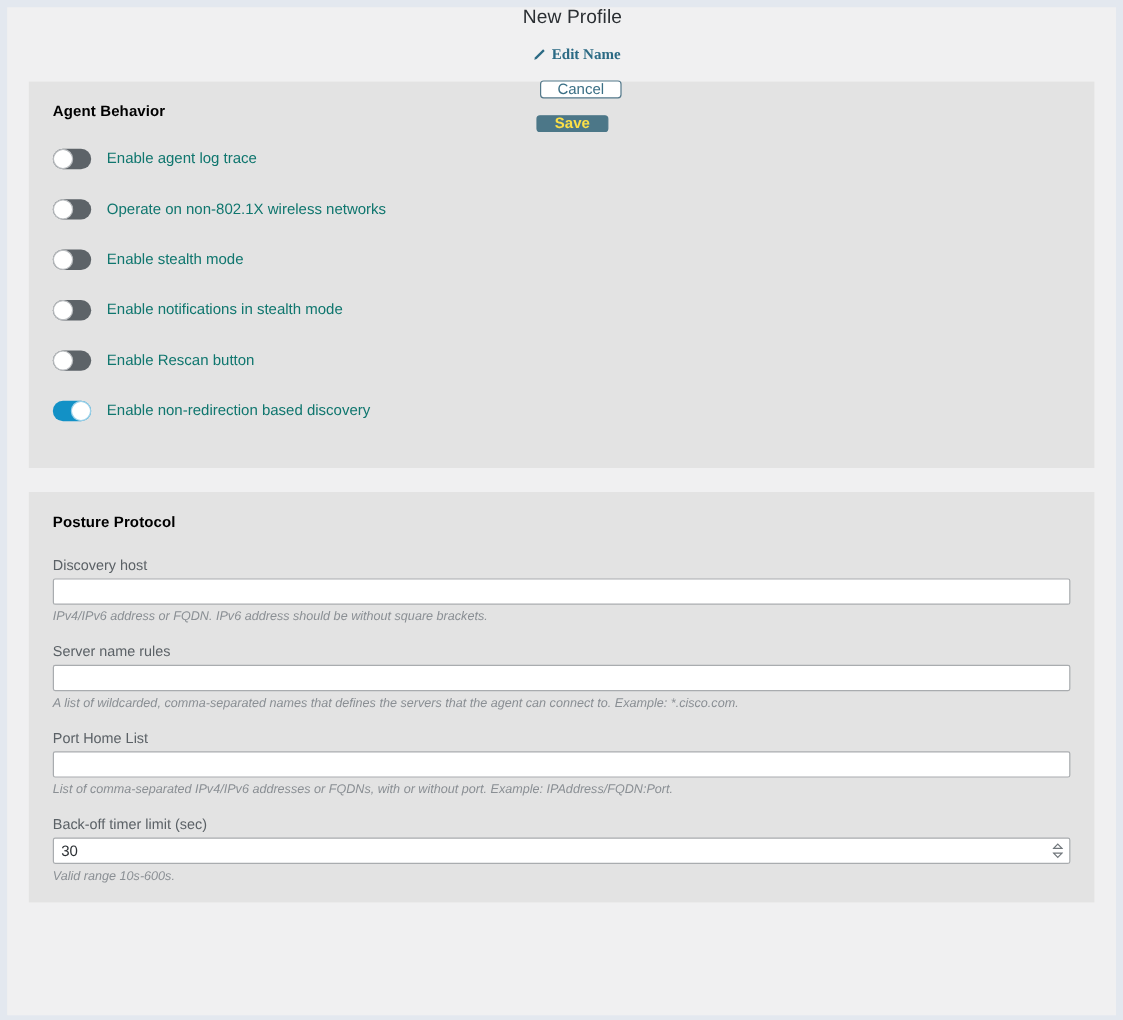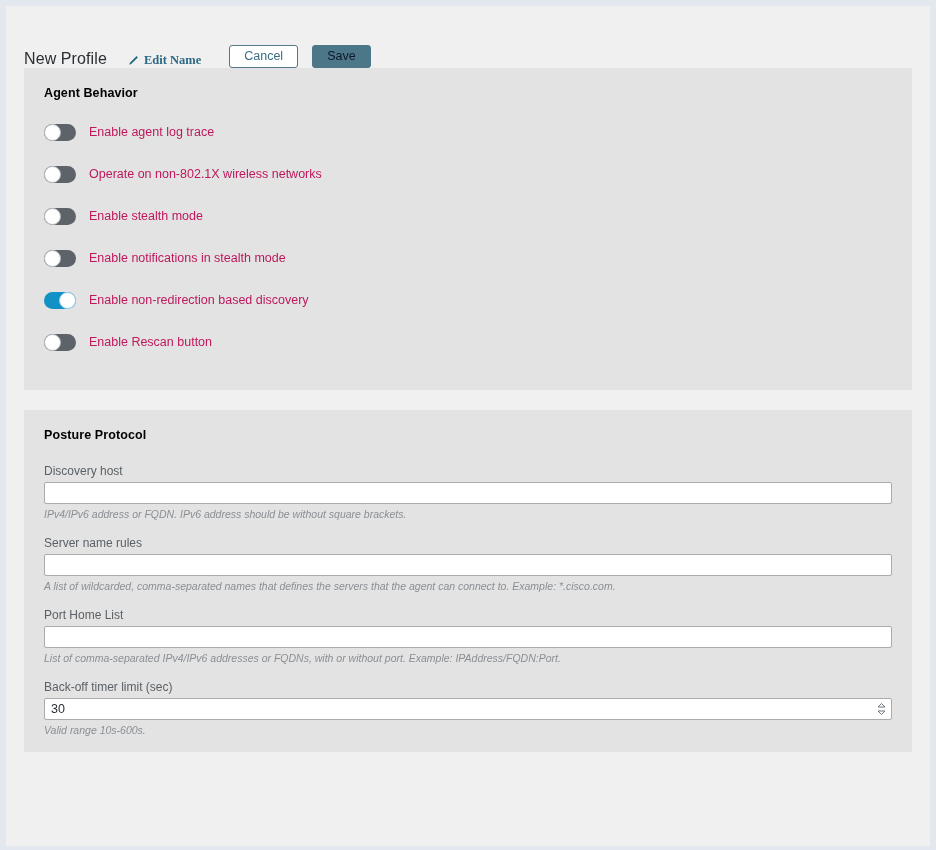--- a/index.html
+++ b/index.html
@@ -26,24 +26,25 @@
     background: #f0f0f1;
     border-left: 6px solid #e3e8ef;
     border-right: 6px solid #e3e8ef;
     border-top: 6px solid #e3e8ef;
     border-bottom: 4px solid #e3e8ef;
   }
 
   
   .header {
     display: flex;
-    align-items: flex-end;
+    align-items: center;
     gap: 14px;
     padding: 0 0 0 18px;
     height: 62px;
+    flex-direction: column;
   }
   .page-title {
     font-size: 16px;
     color: #2b2f33;
     font-weight: 400;
     letter-spacing: .1px;
   }
   .edit-name {
     display: inline-flex;
     align-items: center;
@@ -72,23 +73,24 @@
   }
   .btn-cancel {
     background: #ffffff;
     color: #3a6f85;
     border: 1px solid #53788a;
     margin-left: 14px;
     min-width: 66px;
   }
   .btn-save {
     background: #4c7788;
-    color: #0f172a;
+    color: #fde047;
     border: 1px solid #4c7788;
     min-width: 58px;
+    font-weight: bold;
   }
 
   
   .card {
     background: #e3e3e3;
     margin: 0 18px 20px 18px;
     padding: 18px 20px 16px 20px;
   }
   .card-title {
     font-size: 12.5px;
@@ -123,21 +125,21 @@
     border: 1px solid #b9bcbf;
   }
   .toggle.on { background: #1291c6; }
   .toggle.on .knob {
     left: 15px;
     border: 1px solid #9dd2ea;
   }
   .toggle-label {
     margin-left: 13px;
     font-size: 12.5px;
-    color: #be185d;
+    color: #0f766e;
     white-space: nowrap;
   }
 
   
   .field { margin-bottom: 16px; }
   .field:last-child { margin-bottom: 0; }
   .field-label {
     display: block;
     font-size: 12px;
     color: #5b6166;
@@ -217,30 +219,30 @@
           </div>
           <span class="toggle-label">Enable stealth mode</span>
         </div>
         <div class="toggle-row">
           <div class="toggle">
             <span class="knob"></span>
           </div>
           <span class="toggle-label">Enable notifications in stealth mode</span>
         </div>
         <div class="toggle-row">
+          <div class="toggle">
+            <span class="knob"></span>
+          </div>
+          <span class="toggle-label">Enable Rescan button</span>
+        </div>
+        <div class="toggle-row">
           <div class="toggle on">
             <span class="knob"></span>
           </div>
           <span class="toggle-label">Enable non-redirection based discovery</span>
-        </div>
-        <div class="toggle-row">
-          <div class="toggle">
-            <span class="knob"></span>
-          </div>
-          <span class="toggle-label">Enable Rescan button</span>
         </div>
       </div>
       <div class="card">
         <div class="card-title">Posture Protocol</div>
         <div class="field">
           <label class="field-label">Discovery host</label>
           <div class="field-input-wrap"><input type="text" class="field-input" placeholder="" value="" style=""></div>
           <span class="field-hint">IPv4/IPv6 address or FQDN. IPv6 address should be without square brackets.</span>
         </div>
         <div class="field">

